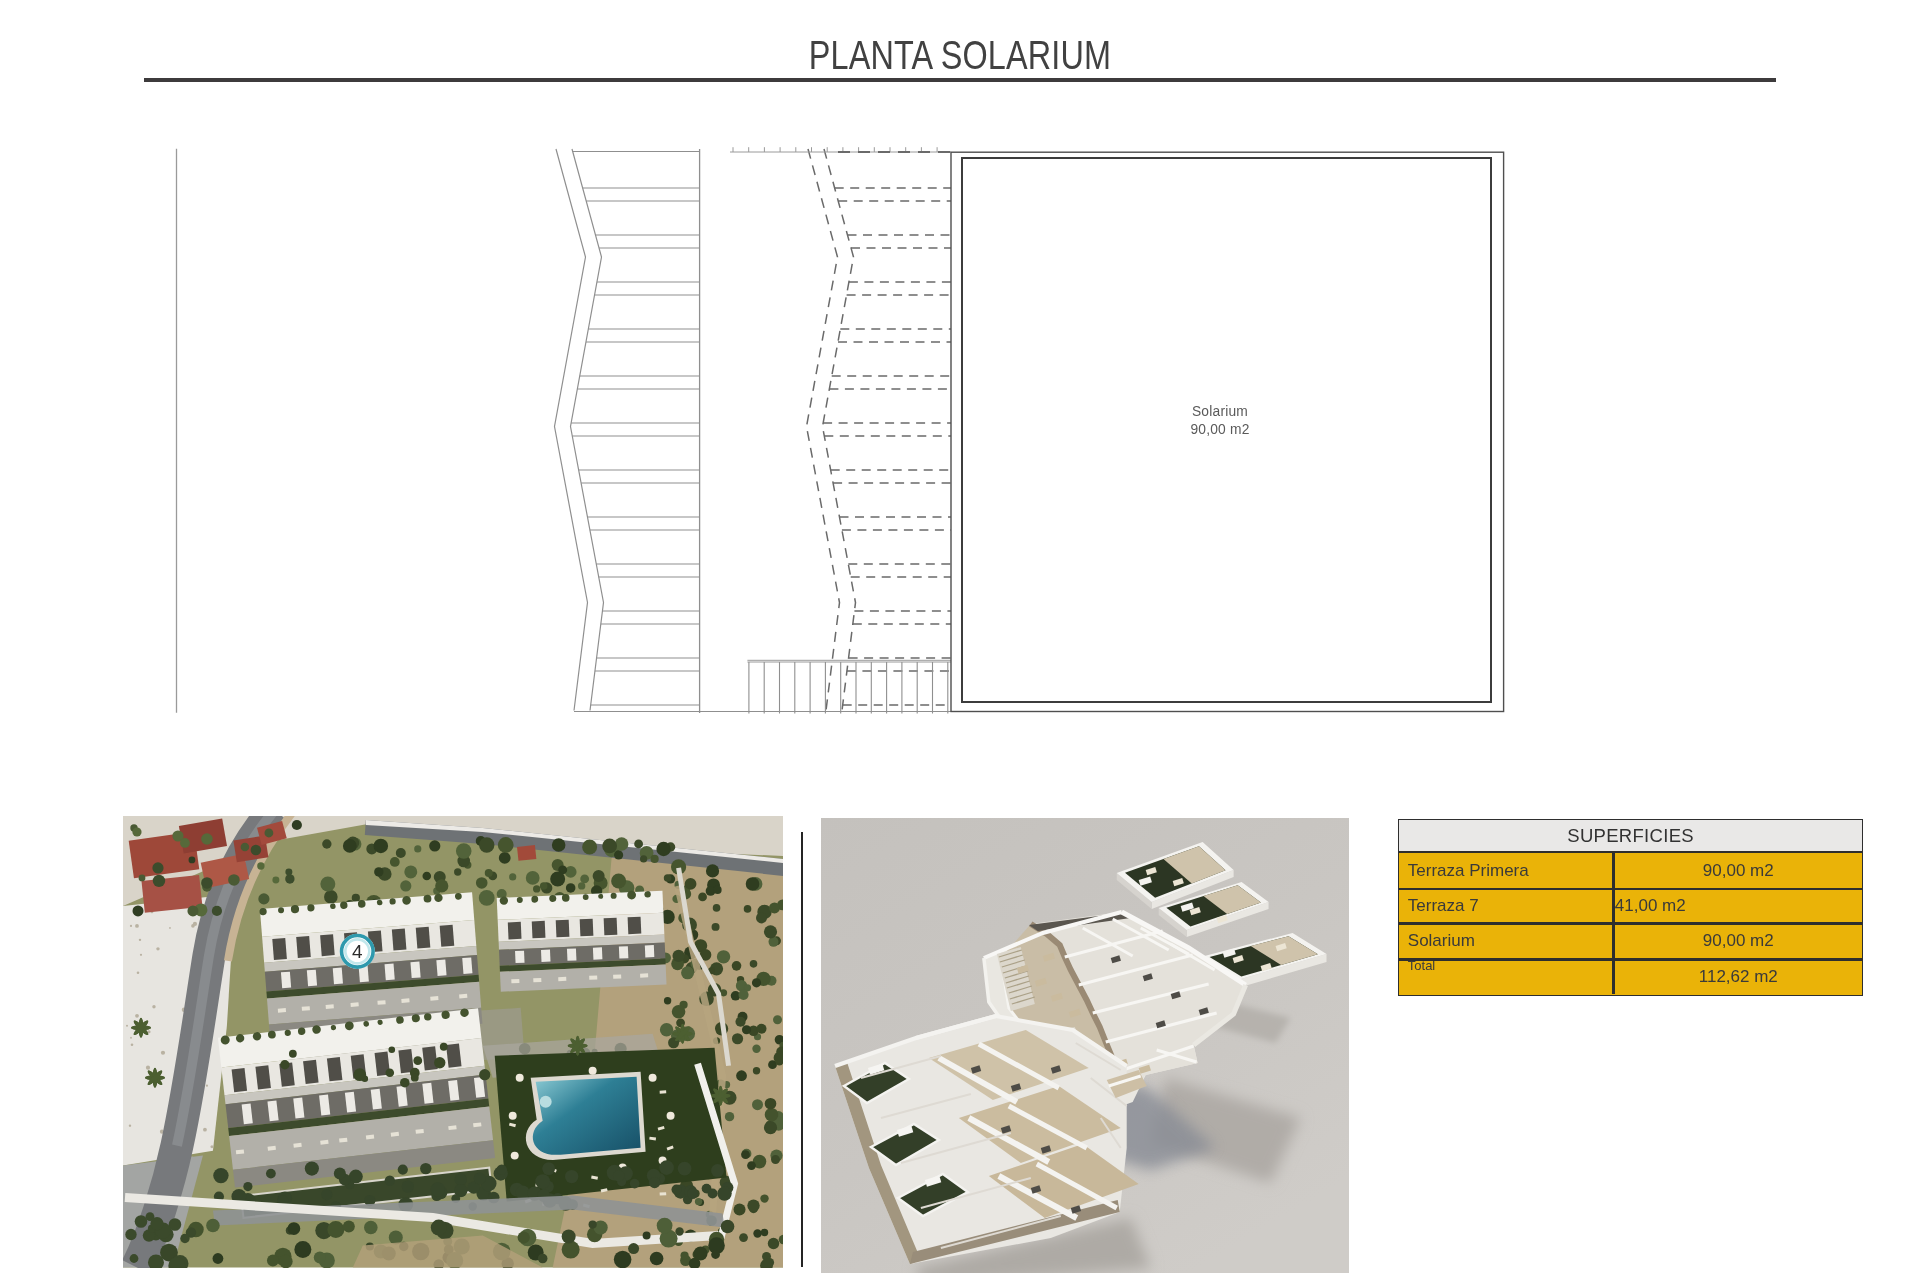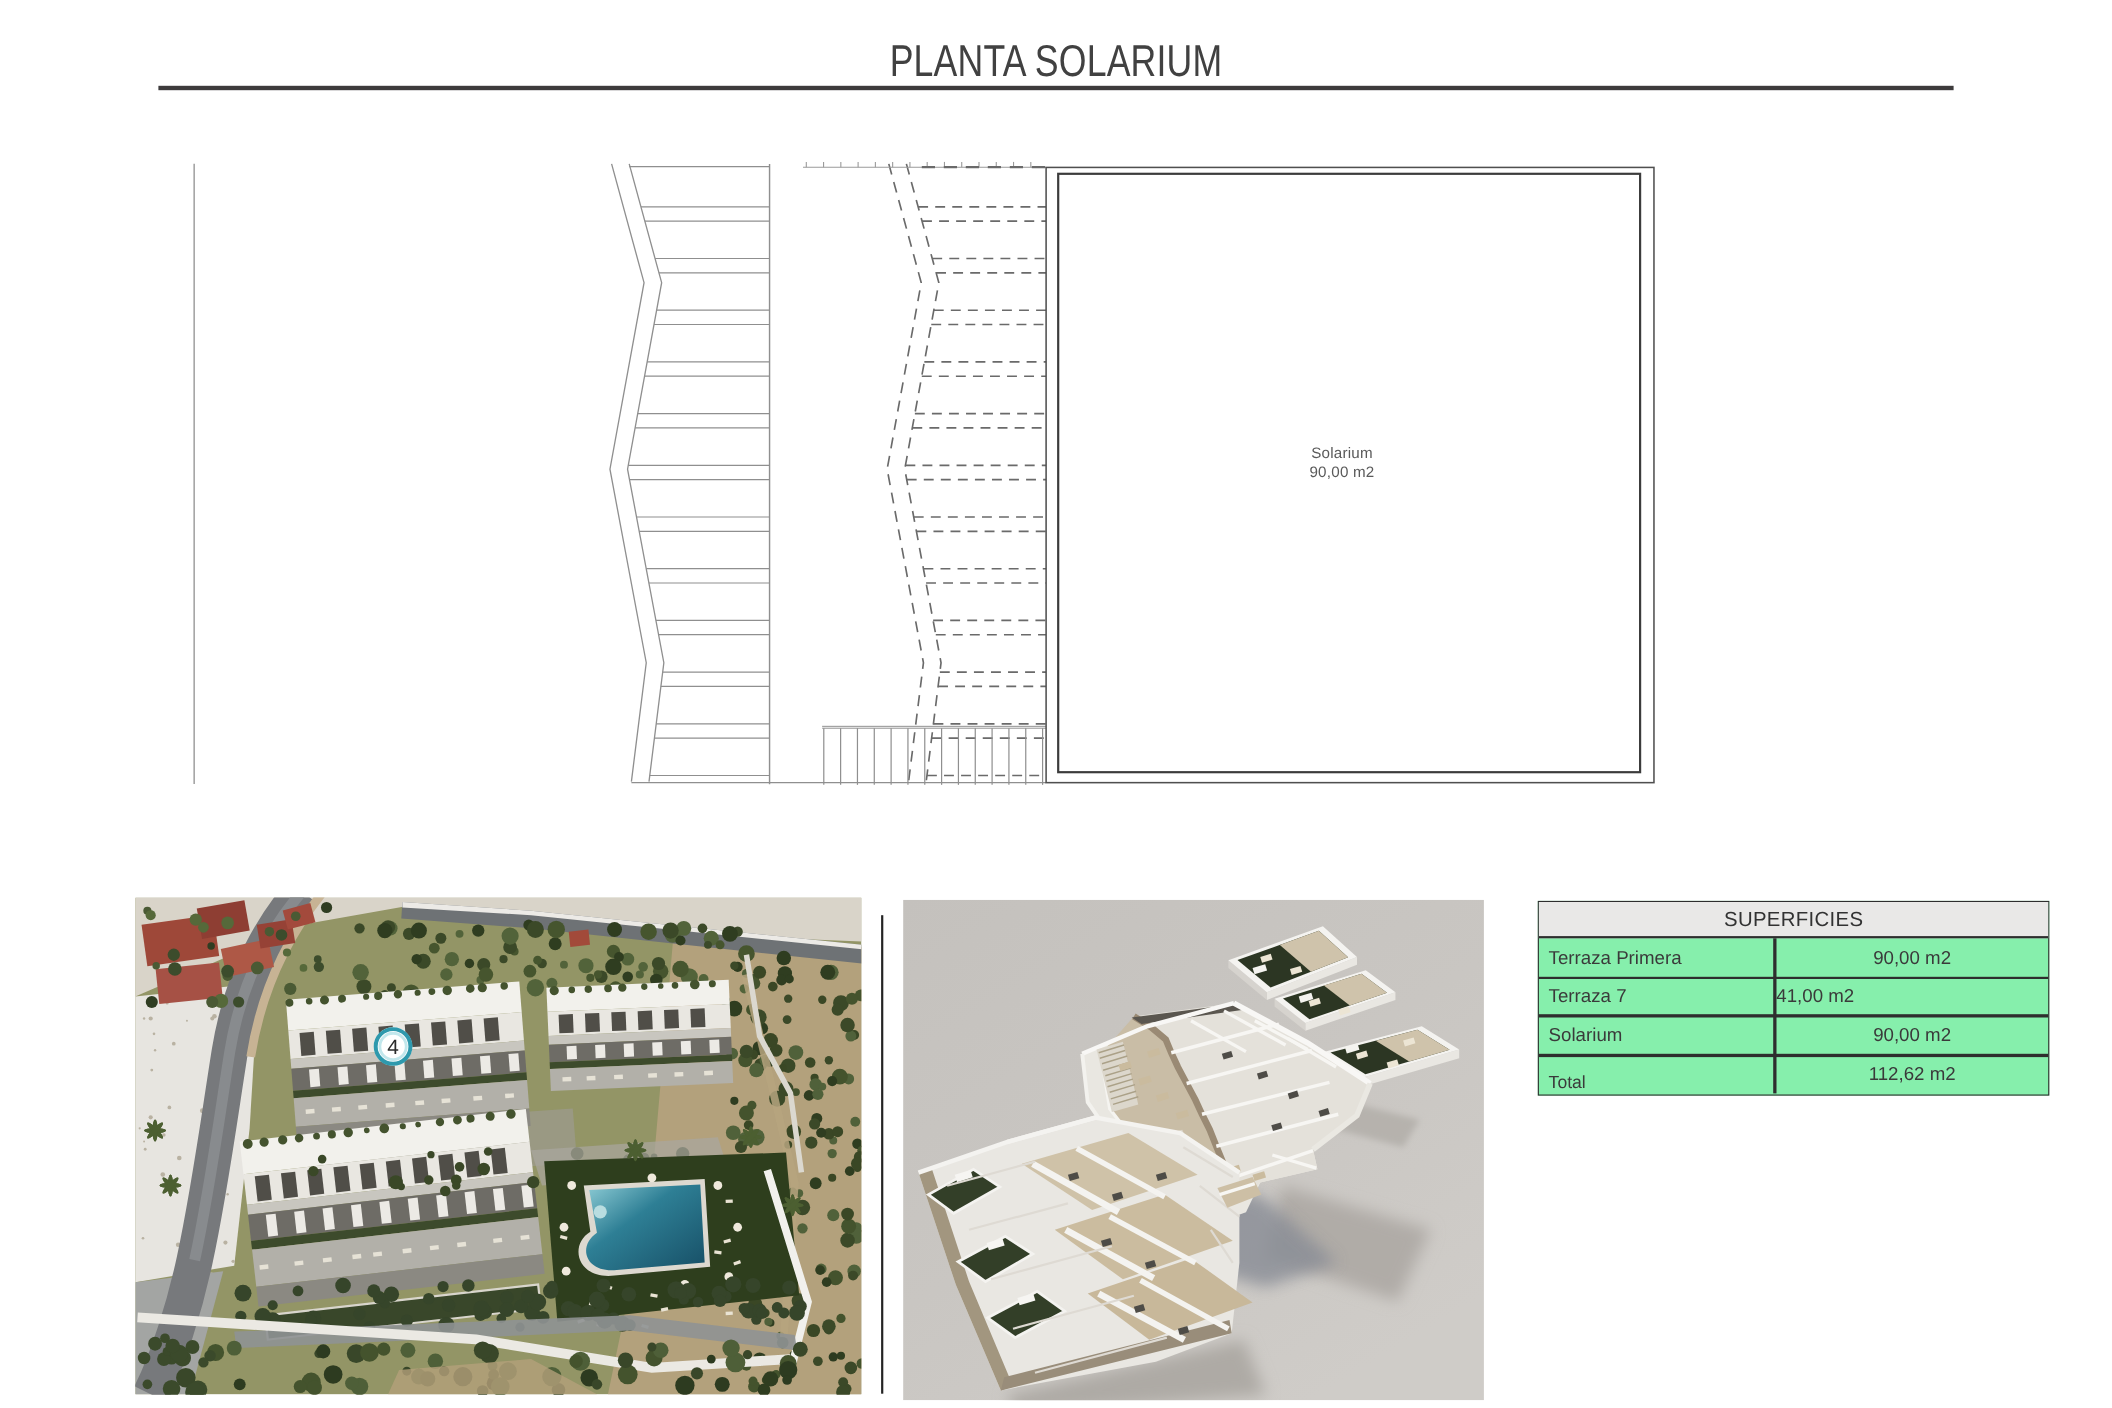--- a/index.html
+++ b/index.html
@@ -947,26 +947,26 @@
     <line x1="288" y1="268" x2="320" y2="258" stroke="#f7f6f3" stroke-width="3"></line>
     <rect x="150" y="250" width="9" height="6" fill="#4e4c47" transform="rotate(-17 150 250)"></rect>
     <rect x="190" y="268" width="9" height="6" fill="#4e4c47" transform="rotate(-17 190 268)"></rect>
     <rect x="180" y="310" width="9" height="6" fill="#4e4c47" transform="rotate(-17 180 310)"></rect>
     <rect x="220" y="330" width="9" height="6" fill="#4e4c47" transform="rotate(-17 220 330)"></rect>
     <rect x="210" y="370" width="9" height="6" fill="#4e4c47" transform="rotate(-17 210 370)"></rect>
     <rect x="250" y="390" width="9" height="6" fill="#4e4c47" transform="rotate(-17 250 390)"></rect>
     <rect x="230" y="250" width="9" height="6" fill="#4e4c47" transform="rotate(-17 230 250)"></rect>
   </svg>
 
-<div style="position:absolute;left:1397.8px;top:818.6px;width:465.6px;height:177.2px;border:1.6px solid #2e2e2e;box-sizing:border-box;background:#86efac">
+<div style="position:absolute;left:1397.8px;top:818.6px;width:465.6px;height:177.2px;border:1.6px solid #2e2e2e;box-sizing:border-box;background:#eab308">
   <div style="position:absolute;left:0;top:0;width:100%;height:33.3px;background:#e9e8e7;border-bottom:2.4px solid #2e2e2e;box-sizing:border-box;text-align:center;font-size:18.5px;letter-spacing:0.3px;color:#323232;line-height:32px">SUPERFICIES</div>
   <div style="position:absolute;left:213.5px;top:33.3px;width:2.4px;height:140.7px;background:#2e2e2e"></div>
   <div style="position:absolute;left:0;top:68.2px;width:100%;height:2.4px;background:#2e2e2e"></div>
   <div style="position:absolute;left:0;top:102.7px;width:100%;height:2.4px;background:#2e2e2e"></div>
   <div style="position:absolute;left:0;top:138.6px;width:100%;height:2.4px;background:#2e2e2e"></div>
   <div style="position:absolute;left:9px;top:41.5px;font-size:17px;color:#3a3a3a">Terraza Primera</div>
   <div style="position:absolute;left:9px;top:76.5px;font-size:17px;color:#3a3a3a">Terraza 7</div>
   <div style="position:absolute;left:9px;top:111.5px;font-size:17px;color:#3a3a3a">Solarium</div>
-  <div style="position:absolute;left:9px;top:156px;font-size:16px;color:#3a3a3a">Total</div>
+  <div style="position:absolute;left:9px;top:138px;font-size:13px;color:#3a3a3a">Total</div>
   <div style="position:absolute;left:216px;top:41.5px;width:247px;text-align:center;font-size:17px;color:#3a3a3a">90,00 m2</div>
   <div style="position:absolute;left:216px;top:76.5px;width:247px;text-align:left;font-size:17px;color:#3a3a3a">41,00 m2</div>
   <div style="position:absolute;left:216px;top:111.5px;width:247px;text-align:center;font-size:17px;color:#3a3a3a">90,00 m2</div>
   <div style="position:absolute;left:216px;top:147.5px;width:247px;text-align:center;font-size:17px;color:#3a3a3a">112,62 m2</div>
 </div>
 </body></html>

